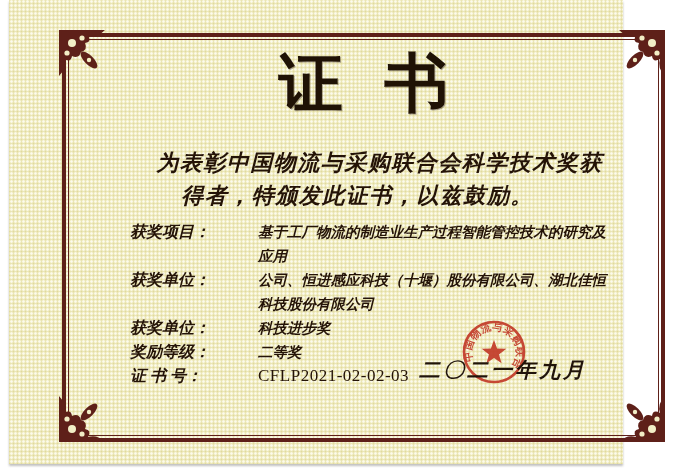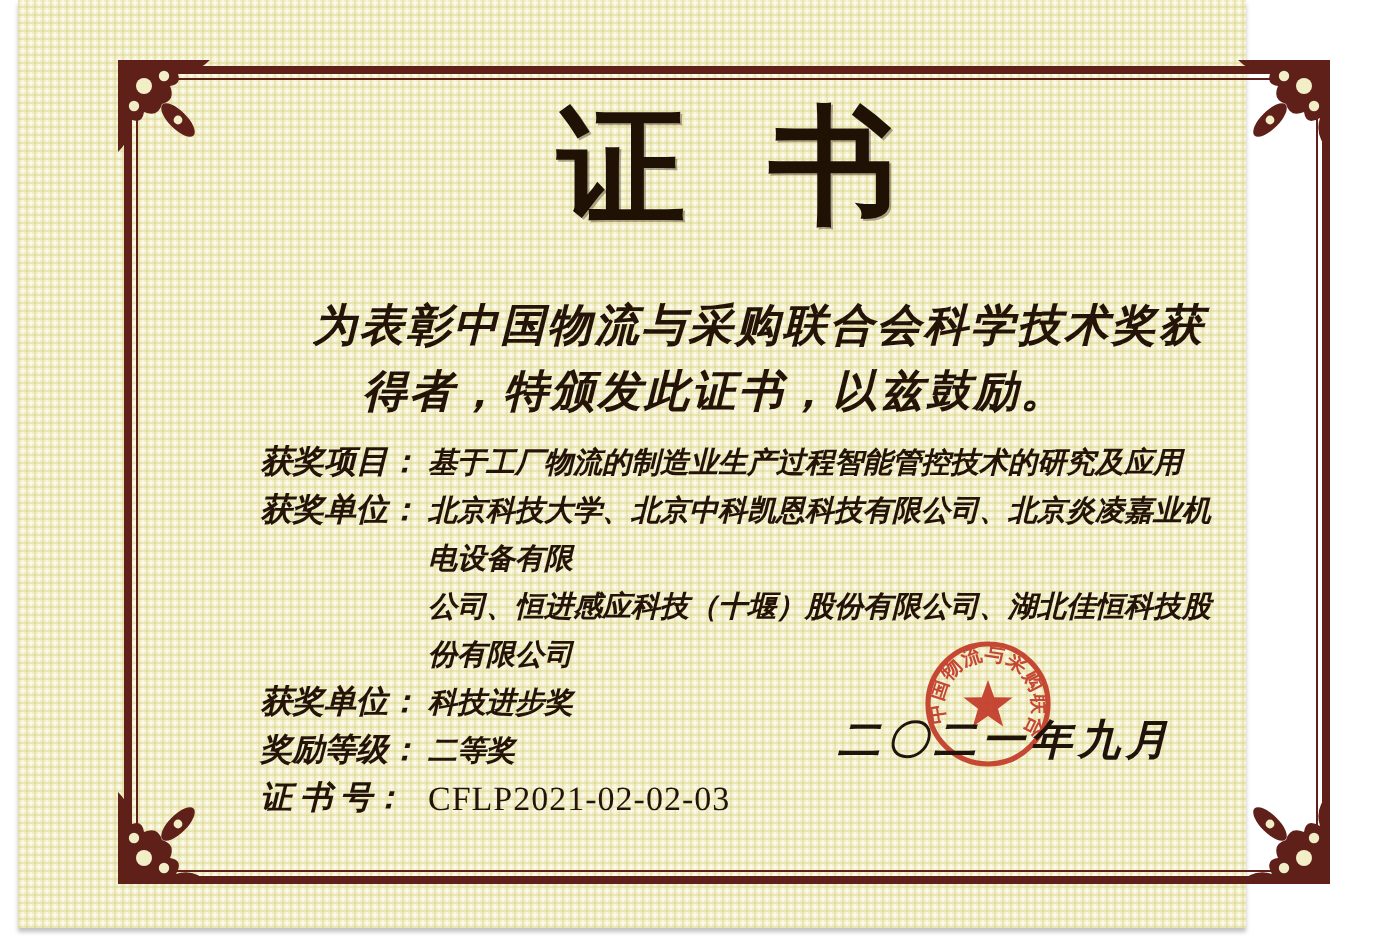--- a/index.html
+++ b/index.html
@@ -46,21 +46,21 @@
   .fields{
     position:absolute;left:121px;top:220px;width:480px;
     color:#241307;line-height:24px;
   }
   .frow{display:flex;align-items:flex-start;}
   .flabel{
     flex:none;width:84px;font-size:16px;font-weight:bold;font-style:italic;
     letter-spacing:0;white-space:nowrap;
   }
   .fvalue{
-    flex:1;font-size:14.5px;font-weight:bold;font-style:italic;letter-spacing:0;
+    flex:1;font-size:14.5px;font-weight:bold;font-style:italic;letter-spacing:0;margin-left:44px;
   }
   .fvalue.certno{
     font-style:normal;font-size:17px;font-weight:normal;
     font-family:"Liberation Serif","DejaVu Serif",serif;letter-spacing:0.5px;
   }
   .date{
     position:absolute;left:410px;top:356px;
     font-size:21px;font-weight:bold;font-style:italic;
     color:#20130a;letter-spacing:3px;z-index:3;
   }
@@ -106,21 +106,20 @@
   </div>
 
   <div class="fields">
     <div class="frow">
       <div class="flabel">获奖项目：</div>
       <div class="fvalue">基于工厂物流的制造业生产过程智能管控技术的研究及应用</div>
     </div>
     <div class="frow">
       <div class="flabel">获奖单位：</div>
       <div class="fvalue">
-        <div>北京科技大学、北京中科凯恩科技有限公司、北京炎凌嘉业机电设备有限</div>
         <div>公司、恒进感应科技（十堰）股份有限公司、湖北佳恒科技股份有限公司</div>
       </div>
     </div>
     <div class="frow">
       <div class="flabel">获奖单位：</div>
       <div class="fvalue">科技进步奖</div>
     </div>
     <div class="frow">
       <div class="flabel">奖励等级：</div>
       <div class="fvalue">二等奖</div>

